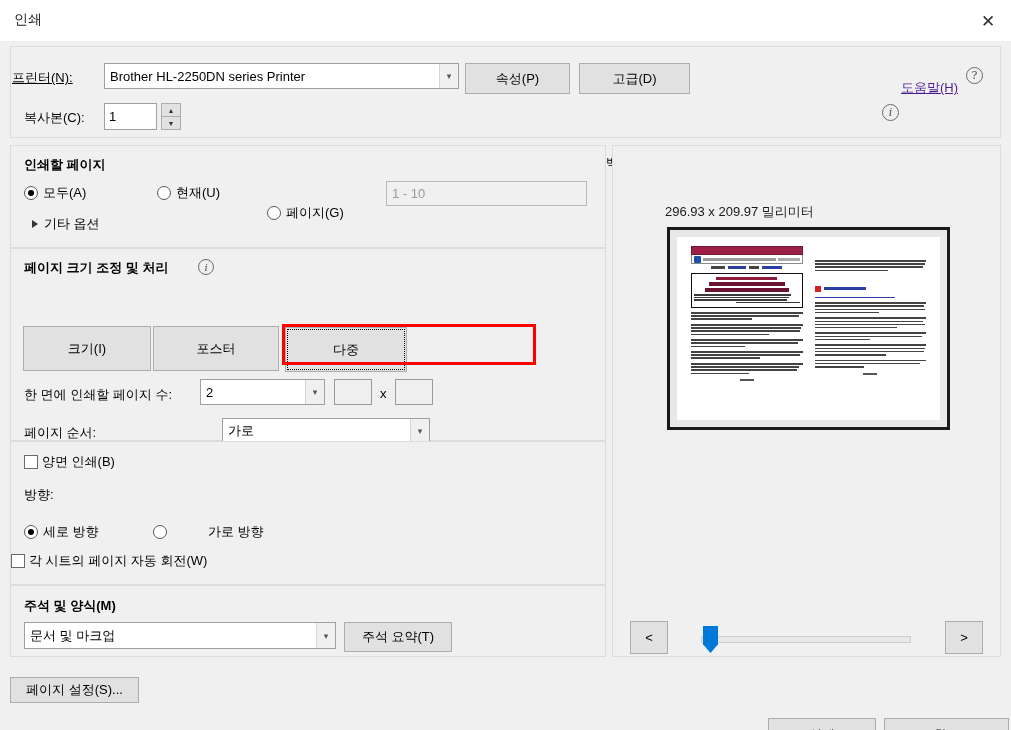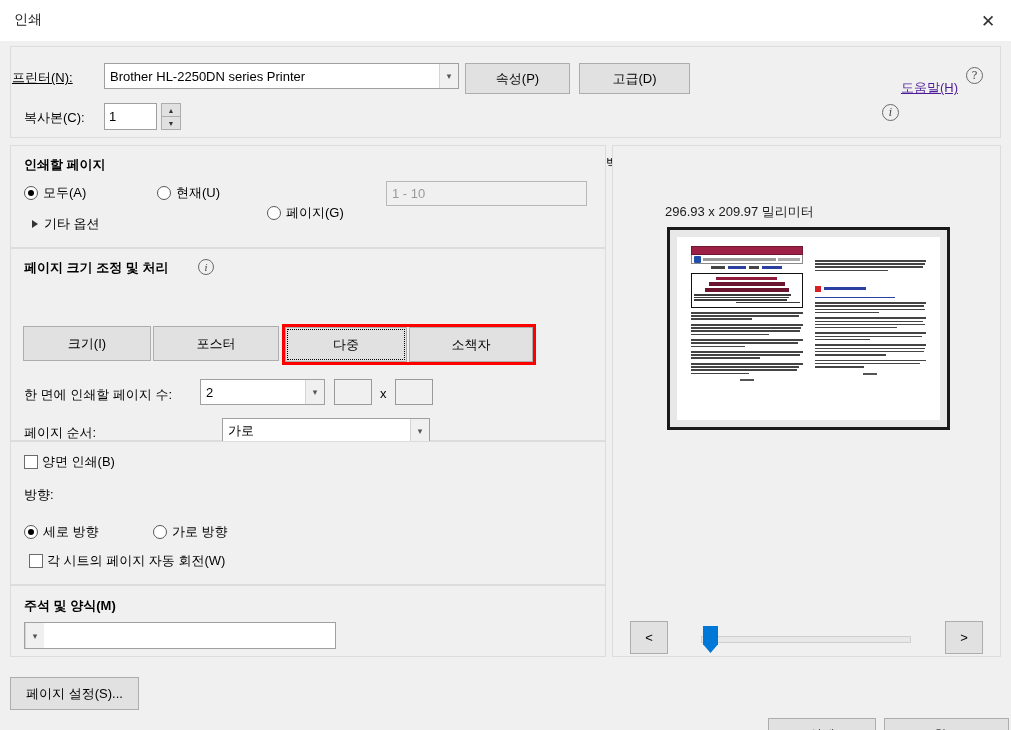--- a/index.html
+++ b/index.html
@@ -151,39 +151,39 @@
   }
 
   .range-input {
     position: absolute;
     background: #f0f0f0; border: 1px solid #b8b8b8;
     color: #9a9a9a; font-size: 13px; padding-left: 5px;
     display: flex; align-items: center;
   }
 
   
-  .sizebtn { position: absolute; height: 35px; }
+  .sizebtn { position: absolute; height: 45px; }
   #btn-size    { left: 23px;  top: 285px; width: 128px; }
   #btn-poster  { left: 153px; top: 285px; width: 126px; }
   #btn-multi   { left: 285px; top: 286px; width: 122px; }
   #btn-booklet { left: 409px; top: 286px; width: 124px; }
   #btn-multi   { outline: 1px dotted #000; outline-offset: -3px; }
 
   .red-box {
     position: absolute; left: 282px; top: 283px; width: 254px; height: 41px;
     border: 3px solid #ff0000; pointer-events: none;
   }
 
   .mini-box {
     position: absolute; width: 38px; height: 26px;
     background: #f0f0f0; border: 1px solid #9a9a9a;
   }
 
   
-  #pagesetup-btn { position: absolute; left: 10px; top: 636px; width: 129px; height: 33px; }
+  #pagesetup-btn { position: absolute; left: 10px; top: 636px; width: 129px; height: 26px; }
   #print-btn     { position: absolute; left: 768px; top: 677px; width: 108px; height: 33px; }
   #cancel-btn    { position: absolute; left: 884px; top: 677px; width: 125px; height: 33px; }
 
   
   .preview-panel {
     position: absolute; left: 612px; top: 104px; width: 389px; height: 512px;
     background: #f0f0f0; border: 1px solid #dcdcdc;
   }
   .dims {
     position: absolute; left: 52px; top: 57px;
@@ -327,53 +327,54 @@
 
     <div class="cb-row" style="left:13px; top:207px;">
       <span class="cb"></span>
       <span class="lbl">페이지 테두리 인쇄</span>
     </div>
   </div>
 
   <div class="btn sizebtn" id="btn-size">크기(I)</div>
   <div class="btn sizebtn" id="btn-multi">다중</div>
   <div class="btn sizebtn" id="btn-poster">포스터</div>
-  <div class="btn sizebtn" id="btn-booklet">소책자</div>
   <div class="red-box"></div>
 
   <div class="group" id="grp-duplex">
     <div class="cb-row" style="left:13px; top:11px;">
       <span class="cb"></span>
       <span class="lbl">양면 인쇄(B)</span>
     </div>
 
     <div class="lbl" style="position:absolute; left:13px; top:44px;">방향:</div>
 
     <div class="rb-row" style="left:13px; top:81px;">
       <span class="rb on"></span>
       <span class="lbl">세로 방향</span>
     </div>
-    <div class="rb-row" style="left:142px; top:81px;">
+    <div class="rb-row" style="left:142px; top:81px;gap:36px;">
       <span class="rb"></span>
       <span class="lbl">가로 방향</span>
     </div>
 
-    <div class="cb-row" style="left:18px; top:110px;text-align:right;">
+    <div class="cb-row" style="left:0; top:110px;text-align:right;">
       <span class="cb"></span>
       <span class="lbl">각 시트의 페이지 자동 회전(W)</span>
     </div>
   </div>
 
   <div class="group" id="grp-comment">
     <div class="group-title" style="left:13px; top:11px;">주석 및 양식(M)</div>
 
     <div class="combo" style="position:absolute; left:13px; top:36px; width:312px; height:27px;">
+      <span class="cval">문서 및 마크업</span>
       <span class="carrow">▾</span>
     </div>
 
+    <div class="btn" style="position:absolute; left:333px; top:36px; width:108px; height:30px;">주석 요약(T)</div>
   </div>
 
   <div class="preview-panel">
     <div class="dims">296.93 x 209.97 밀리미터</div>
 
     <div class="page-frame">
       <div class="sheet">
 
         <div class="pcol">
           <div class="banner"></div>

